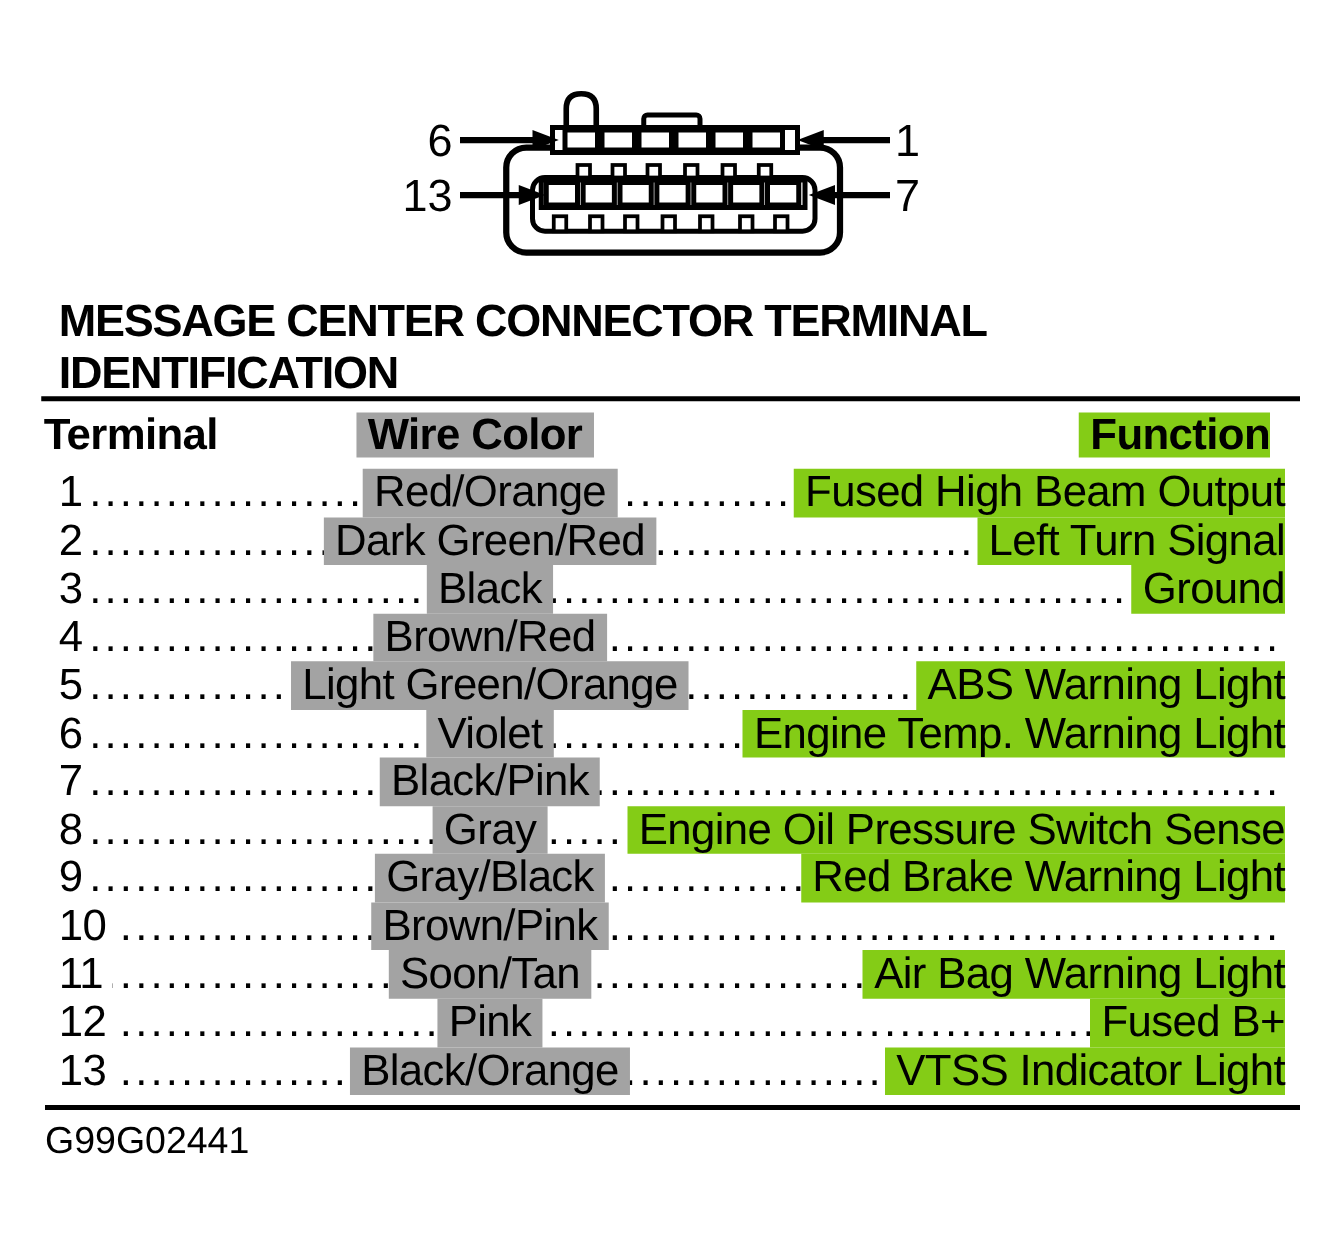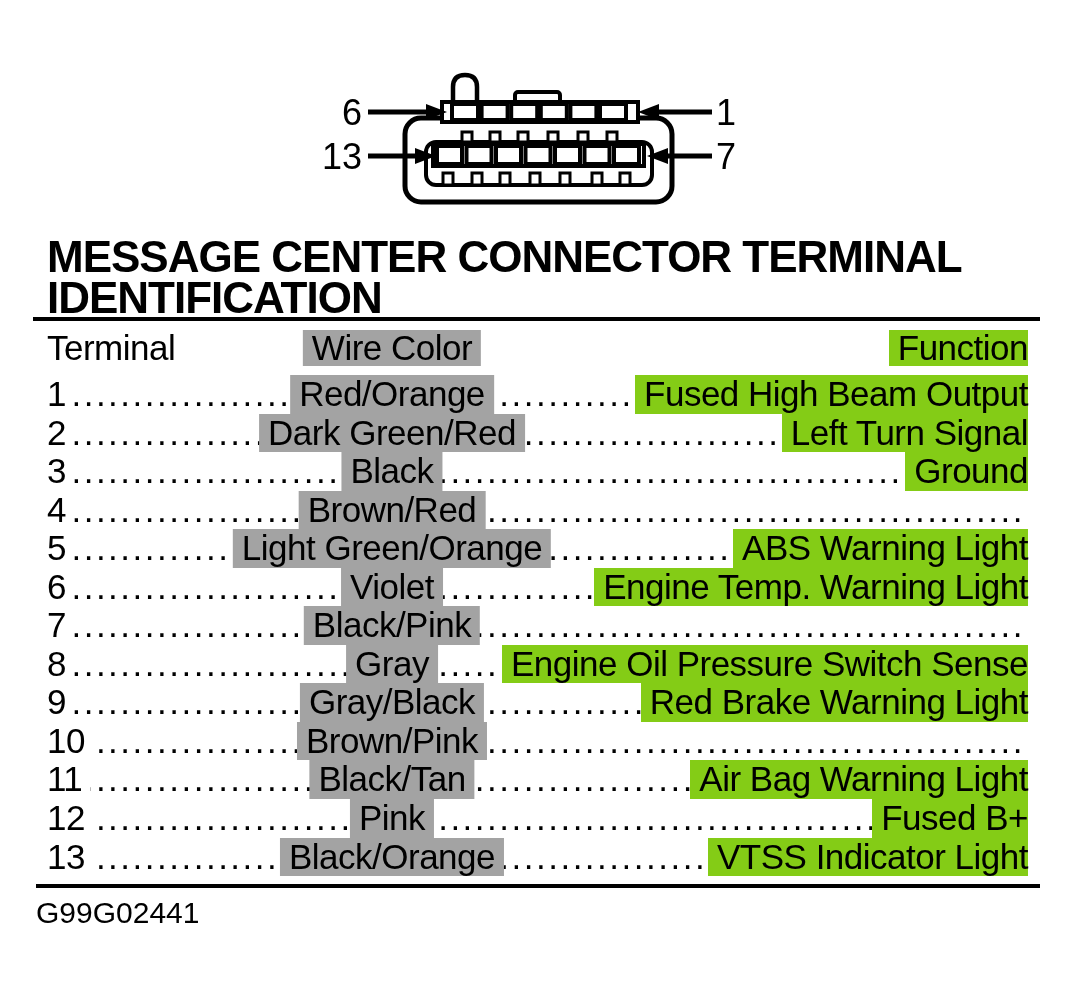--- a/index.html
+++ b/index.html
@@ -19,40 +19,40 @@
     font-family: "Liberation Sans", sans-serif;
     font-size: 36px;
     fill: #000;
   }
 
   
   .title {
     position: absolute;
     left: 47px;
     top: 236px;
-    font-size: 44px;
+    font-size: 36px;
     font-weight: bold;
     line-height: 41px;
     letter-spacing: -1px;
     white-space: nowrap;
   }
 
   
   .rule { position: absolute; background: #000; height: 4px; }
   .rule-top    { left: 33px; top: 317px; width: 1007px; }
   .rule-bottom { left: 36px; top: 884px; width: 1004px; }
 
   
   .thead {
     position: absolute;
-    left: 47px; top: 330px;
+    left: 35px; top: 330px;
     width: 981px; height: 36px;
     line-height: 36px;
     font-size: 35px;
-    font-weight: normal;
+    font-weight: bold;
     letter-spacing: -0.5px;
   }
 
   
   .tbody {
     position: absolute;
     left: 47px; top: 375px;
     width: 981px;
     font-size: 35px;
     letter-spacing: -0.5px;
@@ -245,21 +245,21 @@
       <span class="col-function">Red Brake Warning Light</span>
     </div>
       <div class="row">
       <span class="dots"></span>
       <span class="col-terminal">10</span>
       <span class="col-wire">Brown/Pink</span>
     </div>
       <div class="row">
       <span class="dots"></span>
       <span class="col-terminal">11</span>
-      <span class="col-wire">Black/Tan</span>
+      <span class="col-wire">Soon/Tan</span>
       <span class="col-function">Air Bag Warning Light</span>
     </div>
       <div class="row">
       <span class="dots"></span>
       <span class="col-terminal">12</span>
       <span class="col-wire">Pink</span>
       <span class="col-function">Fused B+</span>
     </div>
       <div class="row">
       <span class="dots"></span>

